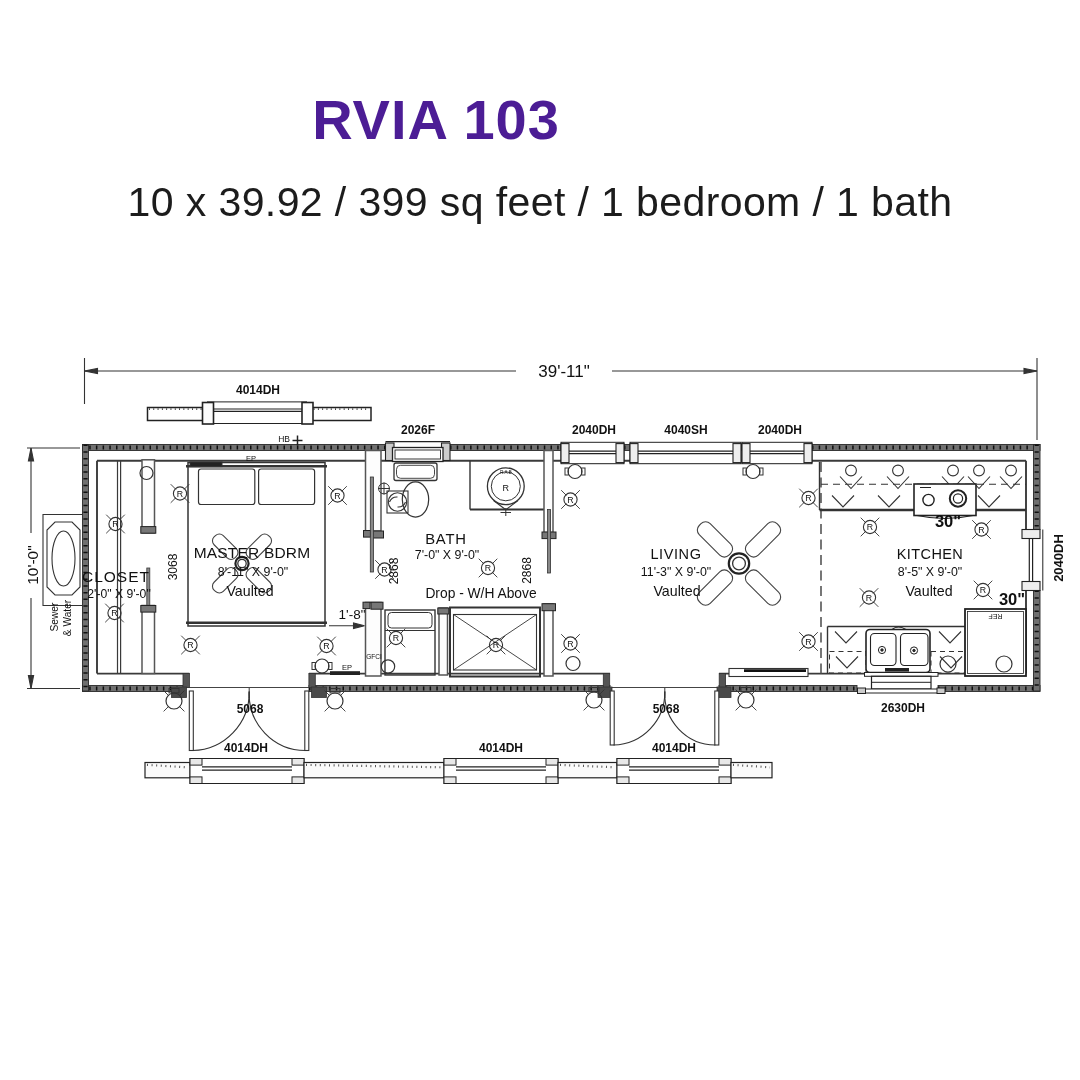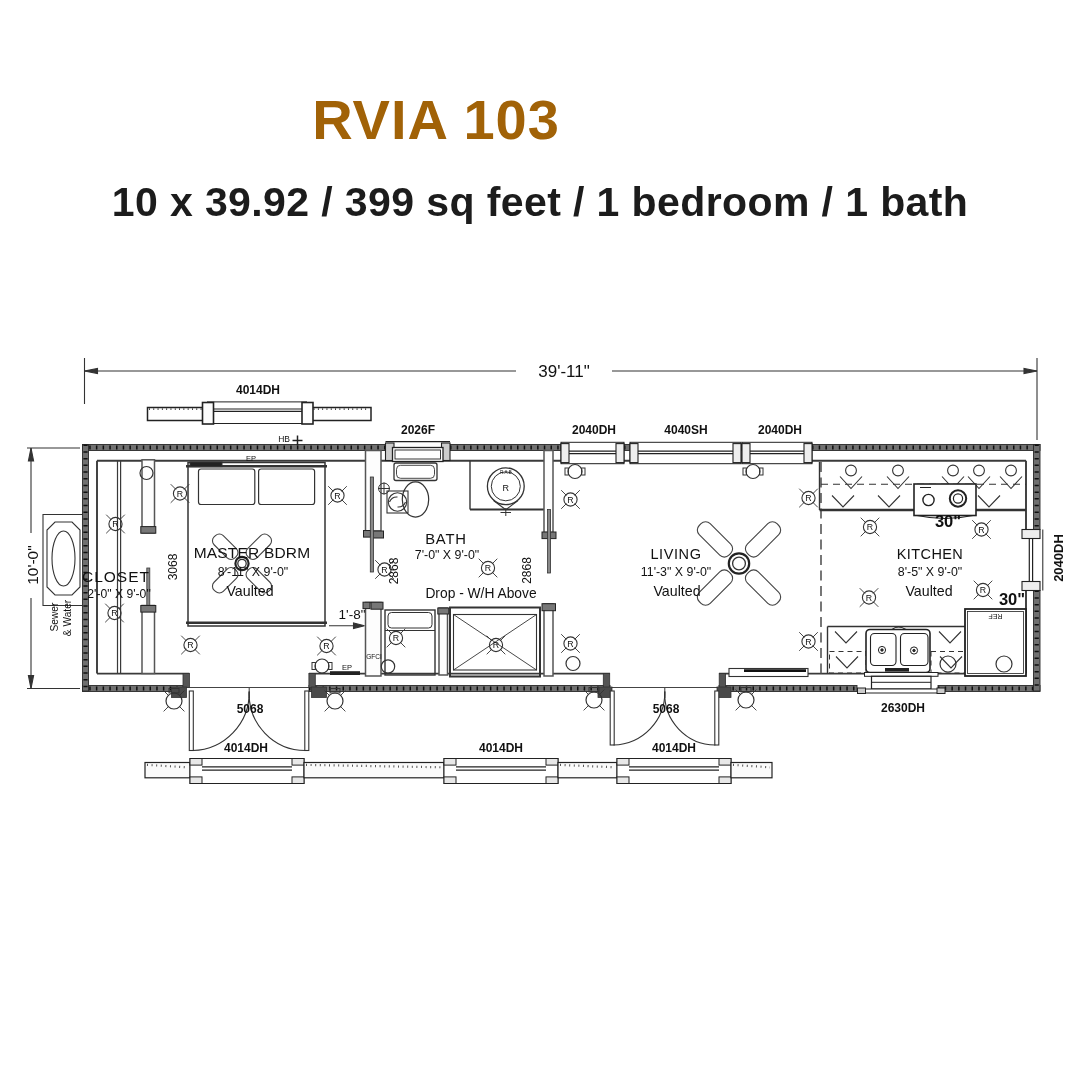--- a/index.html
+++ b/index.html
@@ -1,20 +1,20 @@
 <!DOCTYPE html>
 <html><head>
 <meta charset="utf-8">
 <style>
   html,body{margin:0;padding:0;background:#fff;width:1080px;height:1080px;overflow:hidden;}
   body{font-family:"Liberation Sans", sans-serif;}
   .title{position:absolute;top:87px;left:0;width:872px;text-align:center;
-         font-size:56px;font-weight:bold;color:#a16207;letter-spacing:1px;}
+         font-size:56px;font-weight:bold;color:#4c1d95;letter-spacing:1px;}
   .subtitle{position:absolute;top:179px;left:0;width:1080px;text-align:center;
-         font-size:41px;font-weight:700;color:#1c1c1c;letter-spacing:0.4px;}
+         font-size:41px;font-weight:400;color:#1c1c1c;letter-spacing:0.4px;}
   svg text{fill:#111;}
 </style>
 </head>
 <body>
 
 <div class="title">RVIA 103</div>
 
 <div class="subtitle">10 x 39.92 / 399 sq feet / 1 bedroom / 1 bath</div>
 <svg width="1080" height="1080" viewBox="0 0 1080 1080" style="position:absolute;top:0;left:0;" font-family="Liberation Sans, sans-serif">
 

